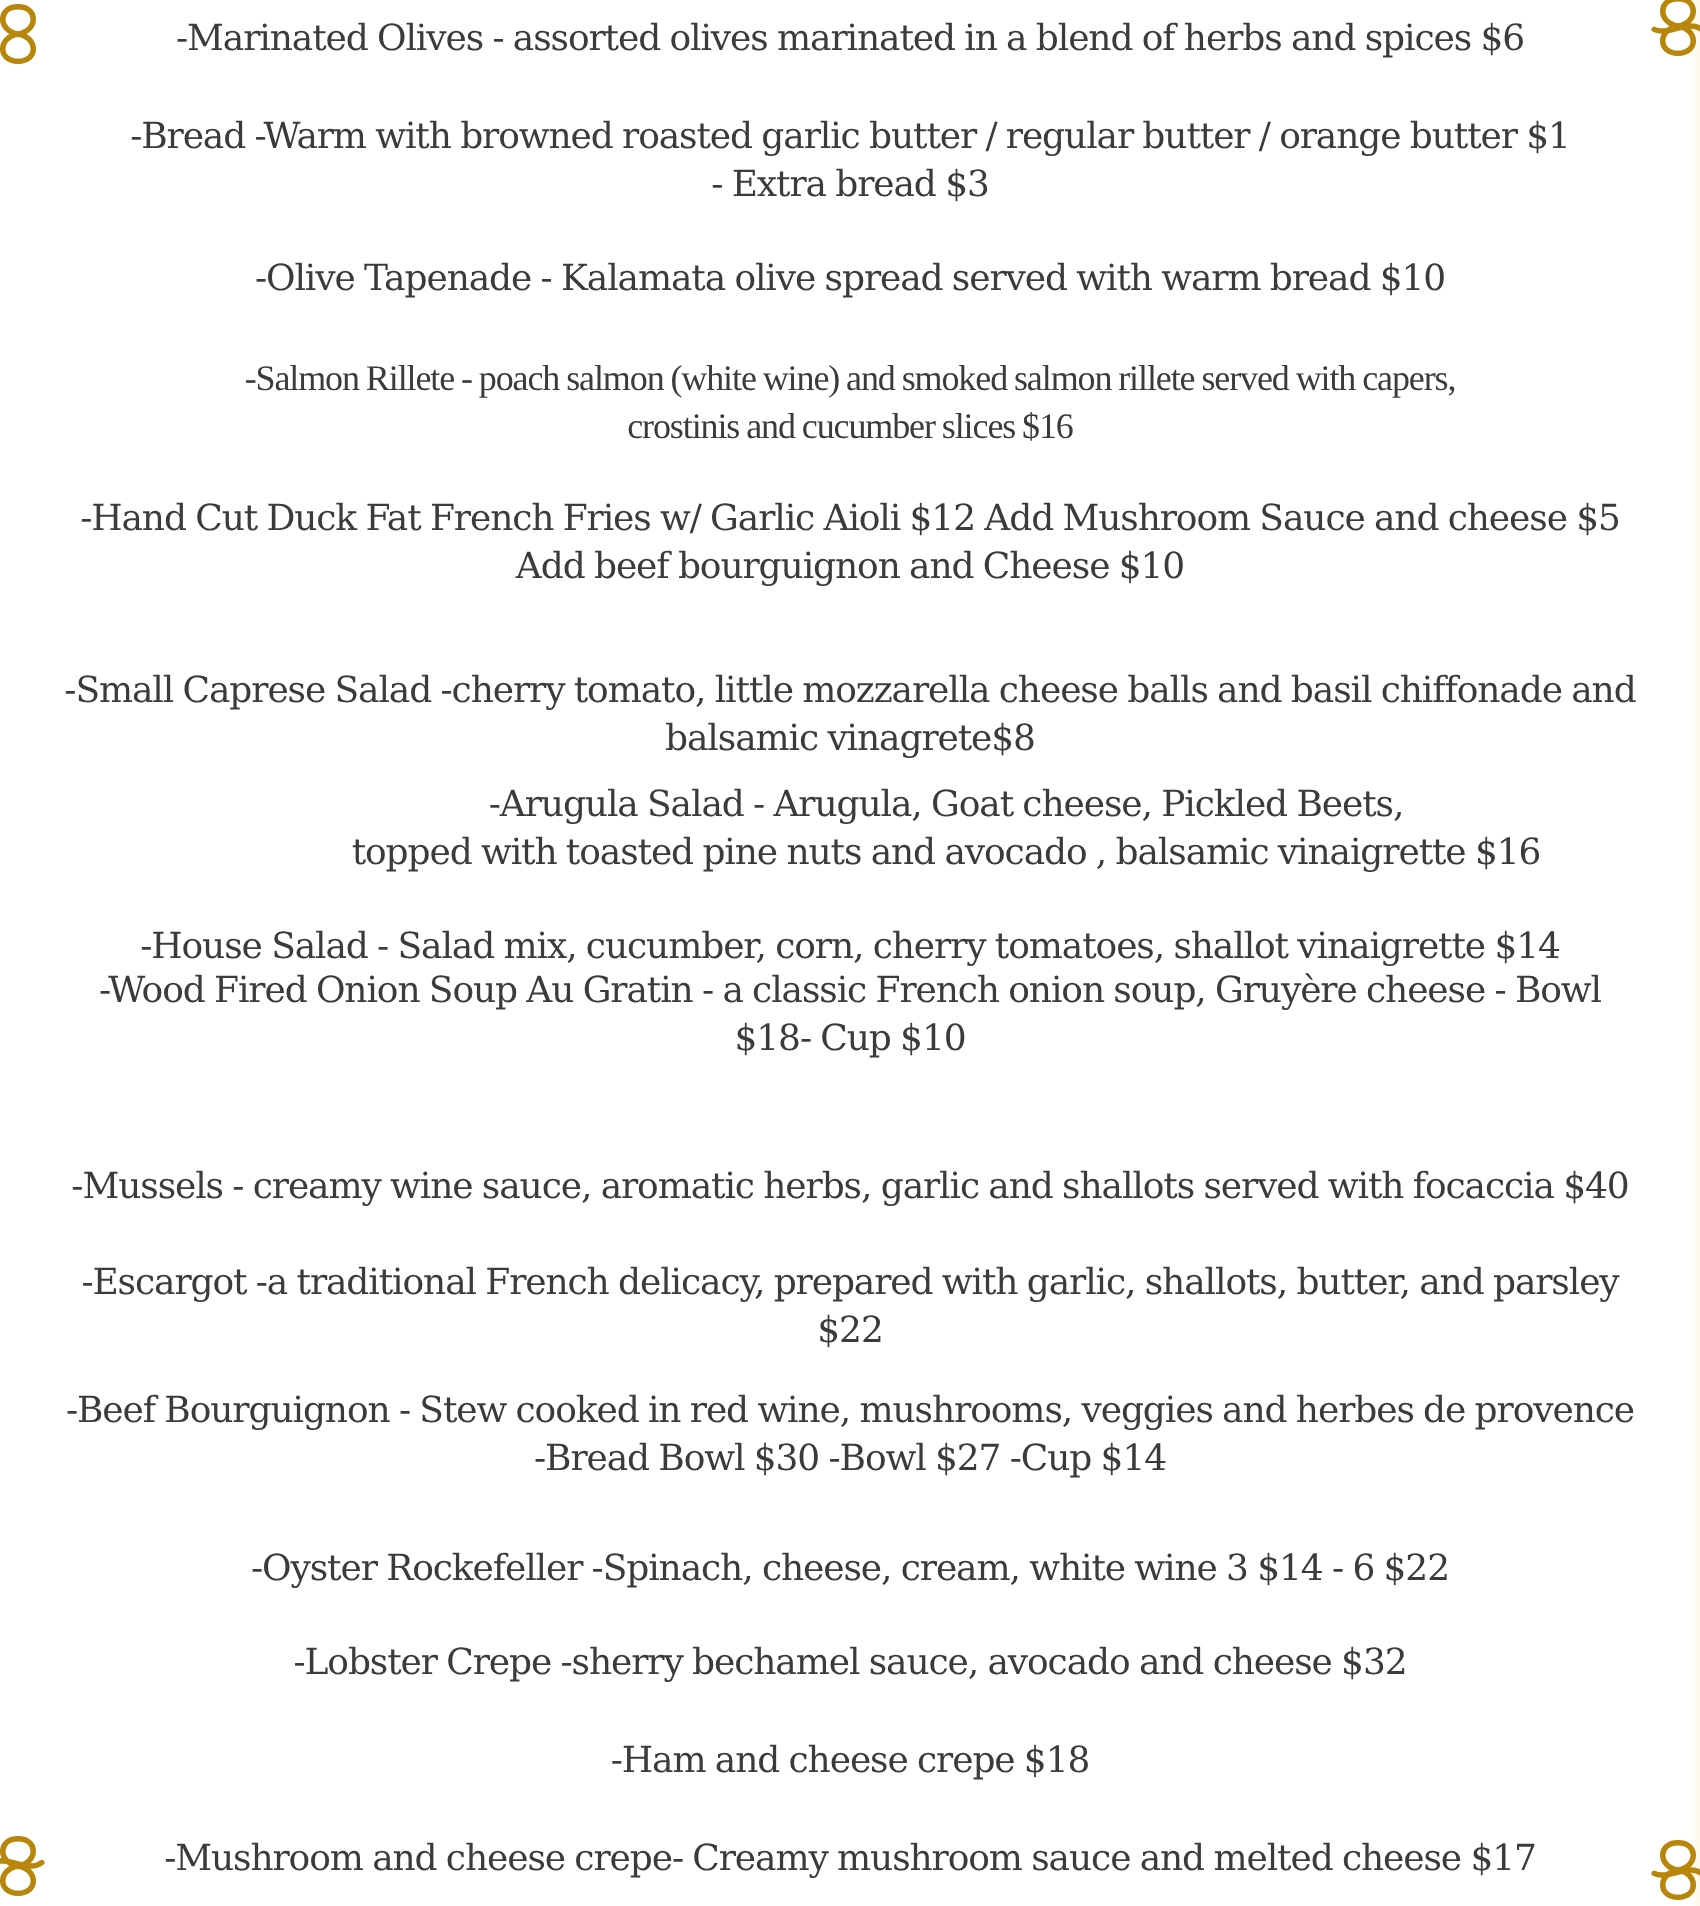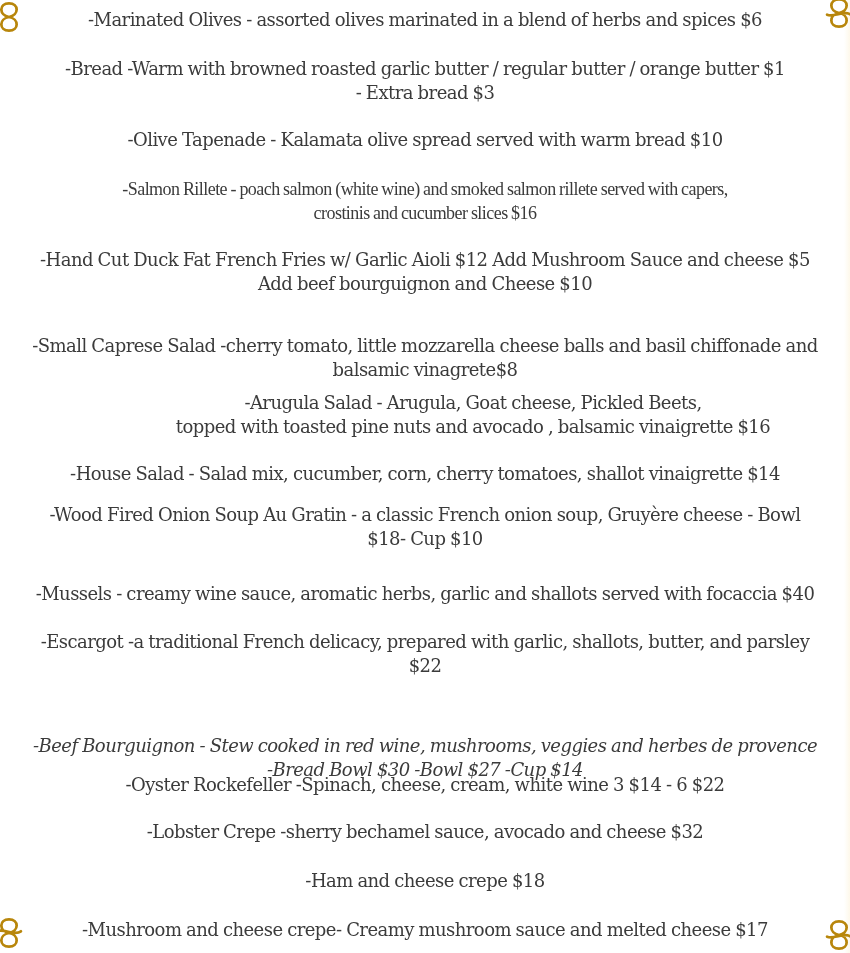--- a/index.html
+++ b/index.html
@@ -106,32 +106,32 @@
     <span class="line">-Small Caprese Salad  -cherry tomato, little mozzarella cheese balls and basil chiffonade and</span>
     <span class="line">balsamic vinagrete$8</span>
   </div>
   <div class="item" style="top:391px;padding-left:48px;">
     <span class="line">-Arugula Salad -  Arugula,  Goat cheese, Pickled Beets,</span>
     <span class="line">topped with toasted pine nuts and avocado , balsamic vinaigrette $16</span>
   </div>
   <div class="item" style="top:462px;">
     <span class="line">-House Salad -  Salad mix, cucumber, corn, cherry tomatoes, shallot vinaigrette $14</span>
   </div>
-  <div class="item" style="top:503px;">
+  <div class="item" style="top:484px;">
     <span class="line">-Wood Fired Onion Soup Au Gratin  -  a classic French onion soup, Gruyère cheese  -  Bowl</span>
     <span class="line">$18-  Cup $10</span>
   </div>
   <div class="item" style="top:582px;">
     <span class="line">-Mussels  -  creamy wine sauce, aromatic herbs, garlic and shallots served with focaccia $40</span>
   </div>
   <div class="item" style="top:630px;">
     <span class="line">-Escargot  -a traditional French delicacy,  prepared with garlic, shallots, butter, and parsley</span>
     <span class="line">$22</span>
   </div>
-  <div class="item" style="top:734px;font-style:italic;">
+  <div class="item" style="top:694px;">
     <span class="line">-Beef Bourguignon  -  Stew cooked in red wine, mushrooms, veggies and herbes de provence</span>
     <span class="line">-Bread Bowl $30  -Bowl $27  -Cup $14</span>
   </div>
   <div class="item" style="top:773px;">
     <span class="line">-Oyster Rockefeller  -Spinach, cheese, cream, white wine 3 $14  -  6 $22</span>
   </div>
   <div class="item" style="top:820px;">
     <span class="line">-Lobster Crepe  -sherry bechamel sauce, avocado and cheese $32</span>
   </div>
   <div class="item" style="top:869px;">

